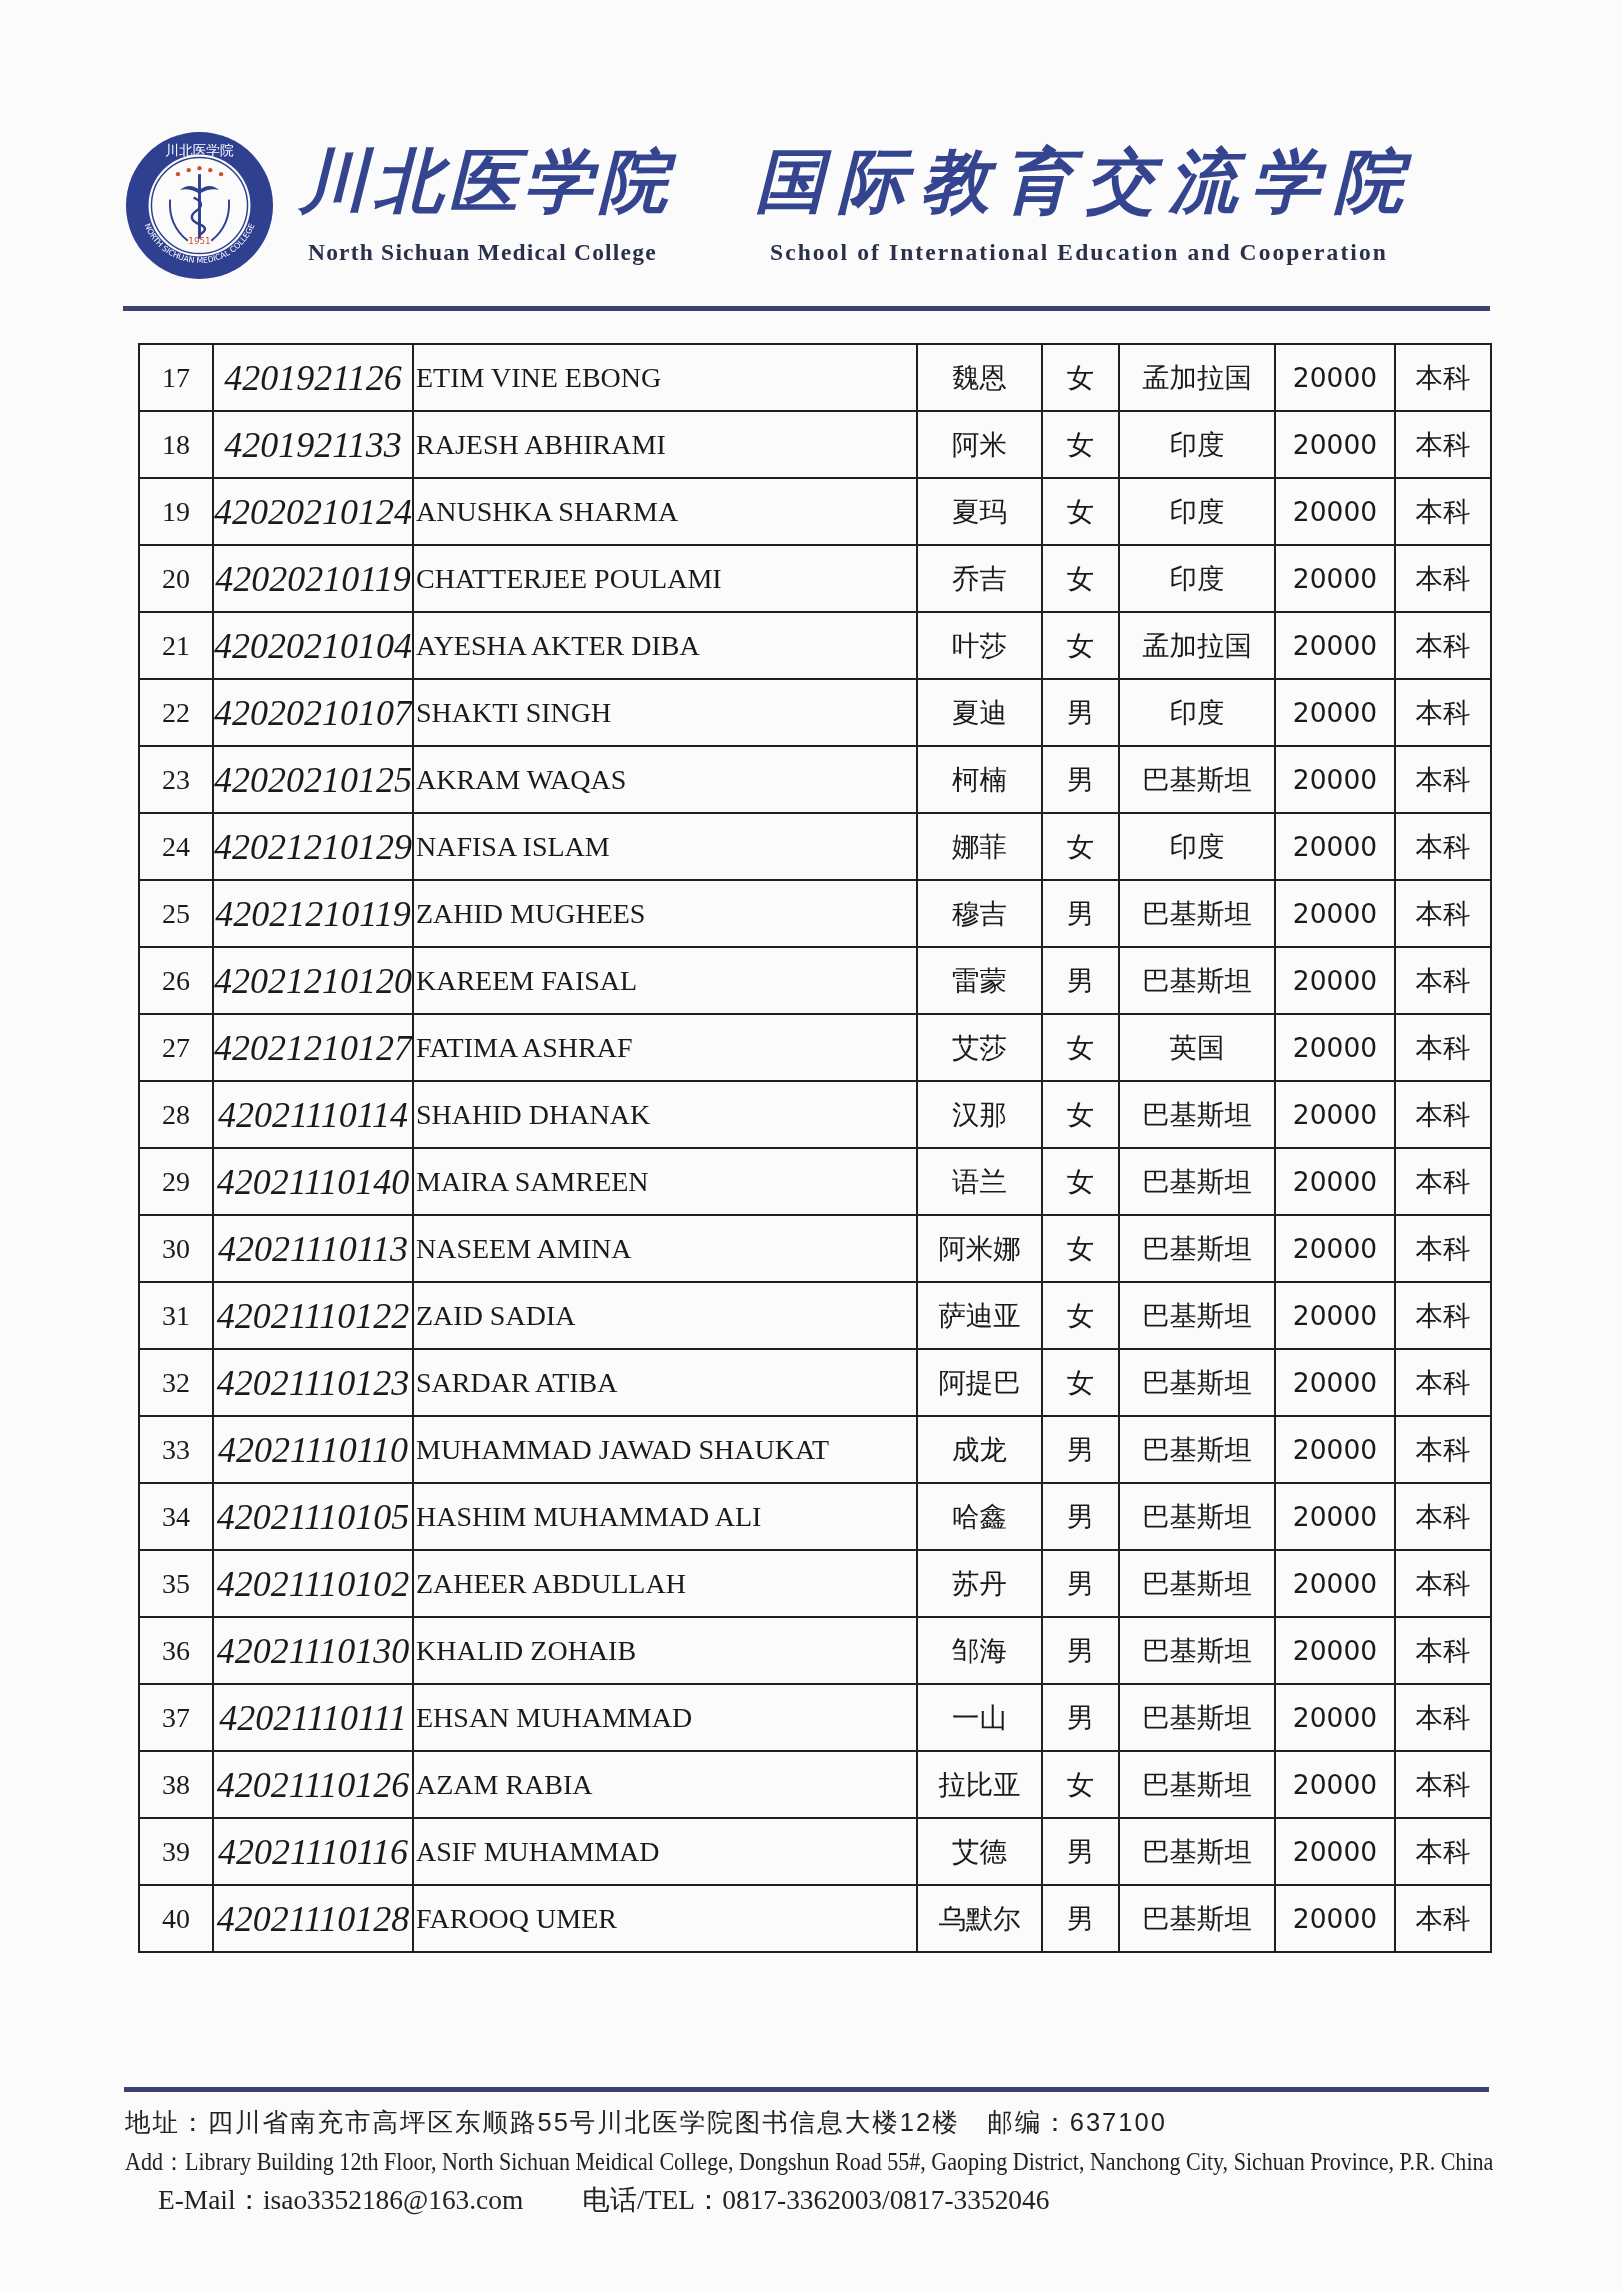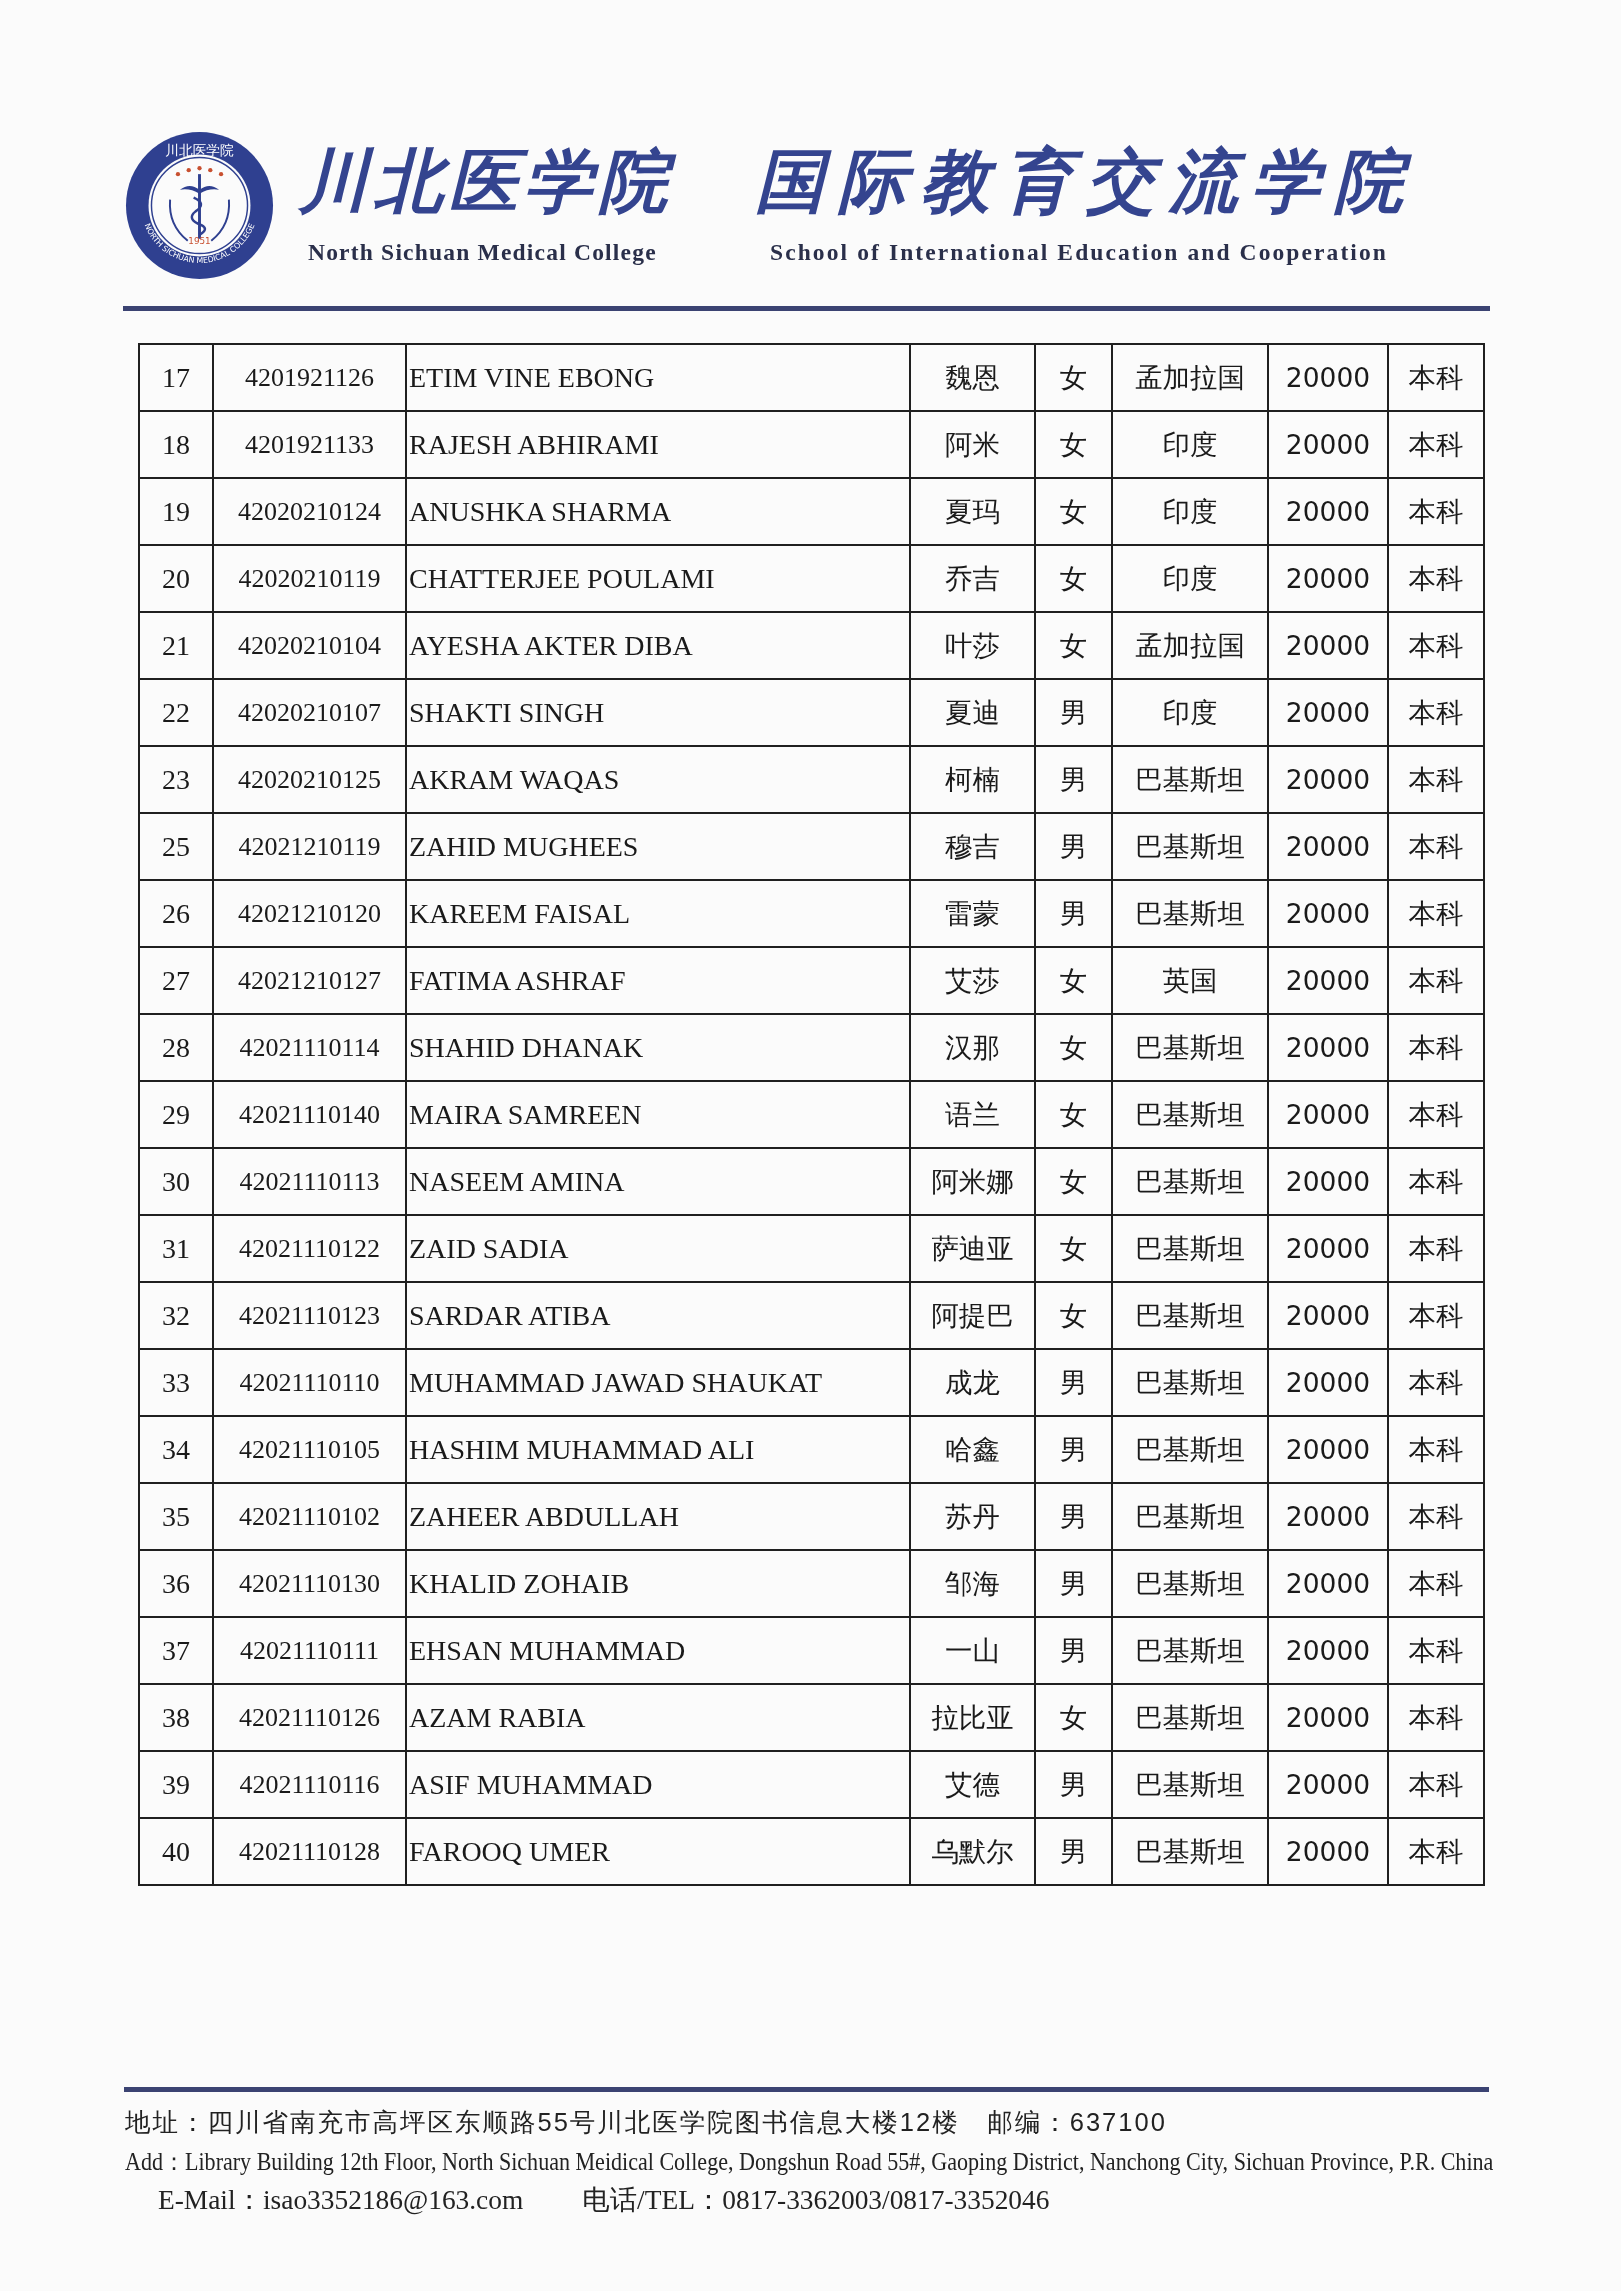--- a/index.html
+++ b/index.html
@@ -35,21 +35,21 @@
   .tbl {
     position: absolute; left: 138px; top: 343px;
     border-collapse: collapse; table-layout: fixed;
   }
   .tbl td {
     border: 2px solid #202020; height: 65px; padding: 0;
     font-size: 28px; text-align: center; vertical-align: middle;
     white-space: nowrap; overflow: hidden;
   }
   .tbl td.name { text-align: left; padding-left: 2px; font-size: 28px; }
-  .tbl td.id { font-size: 26px; }
+  .tbl td.id { font-size: 36px; font-style: italic; }
   .tbl td.cn { font-family: "DejaVu Sans", sans-serif; font-size: 27.4px; }
   .tbl td.fee { font-family: "DejaVu Sans", sans-serif; font-size: 26.5px; }
 
   .footer-line {
     position: absolute; left: 125px; white-space: nowrap; color: #222;
   }
   .f1 { top: 2105px; font-family: Liberation Sans, sans-serif; font-size: 25.5px; letter-spacing: 2px; }
   .f2 { top: 2145px; font-family: "Liberation Serif", serif; font-size: 24.5px; transform: scaleX(0.9); transform-origin: left; }
   .f3 { top: 2182px; font-family: "Liberation Serif", serif; font-size: 27.4px; margin-left: 33px; }
   .f3 .tel { margin-left: 59px; }
@@ -164,20 +164,30 @@
         <td>23</td>
         <td class="id">42020210125</td>
         <td class="name">AKRAM WAQAS</td>
         <td class="cn">柯楠</td>
         <td class="cn">男</td>
         <td class="cn">巴基斯坦</td>
         <td class="fee">20000</td>
         <td class="cn">本科</td>
       </tr>
       <tr>
+        <td>24</td>
+        <td class="id">42021210129</td>
+        <td class="name">NAFISA ISLAM</td>
+        <td class="cn">娜菲</td>
+        <td class="cn">女</td>
+        <td class="cn">印度</td>
+        <td class="fee">20000</td>
+        <td class="cn">本科</td>
+      </tr>
+      <tr>
         <td>25</td>
         <td class="id">42021210119</td>
         <td class="name">ZAHID MUGHEES</td>
         <td class="cn">穆吉</td>
         <td class="cn">男</td>
         <td class="cn">巴基斯坦</td>
         <td class="fee">20000</td>
         <td class="cn">本科</td>
       </tr>
       <tr>

